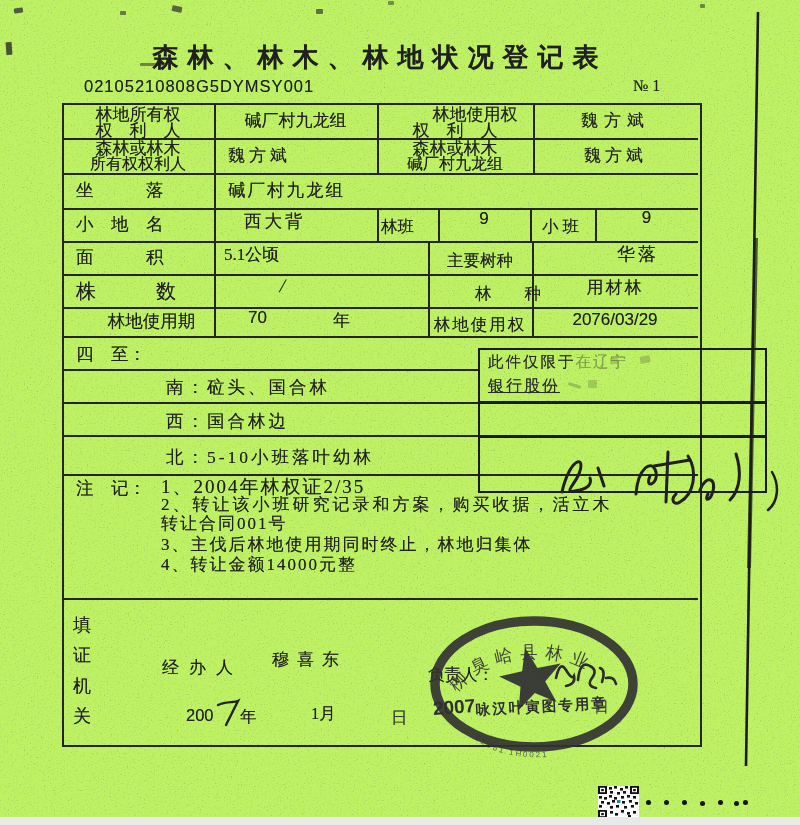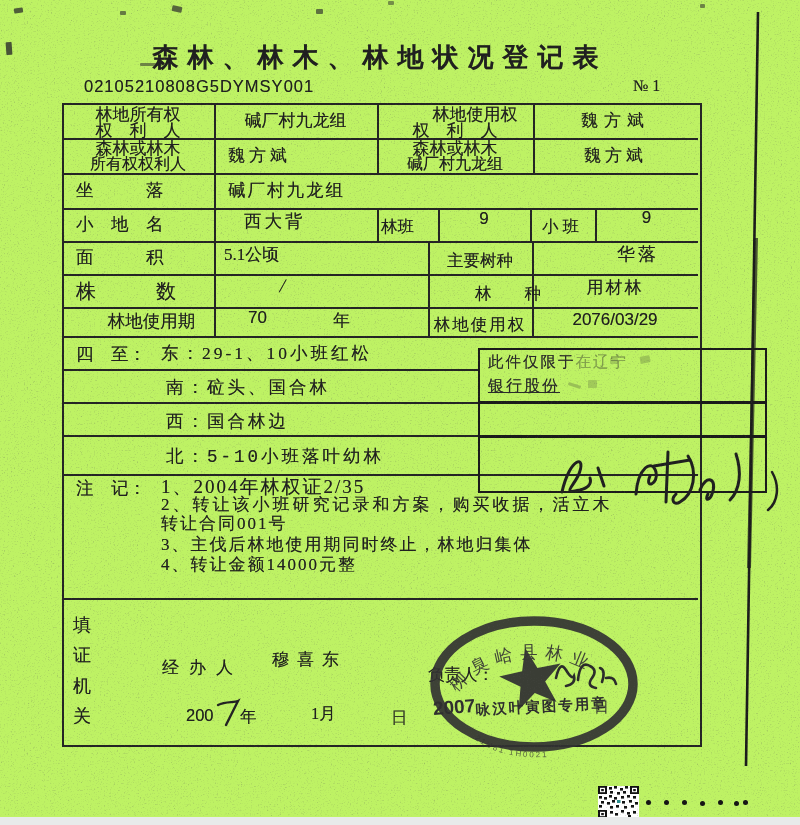--- a/index.html
+++ b/index.html
@@ -94,24 +94,23 @@
   <div class="t c" style="left:428px;top:285px;width:104px;font-size:16.5px;margin-left:28px;">林　　种</div>
   <div class="t c" style="left:532px;top:279px;width:166px;font-size:17px;letter-spacing:2px;">用材林</div>
 
   <div class="t c" style="left:62px;top:312px;width:179px;font-size:17.5px;">林地使用期</div>
   <div class="t" style="left:248px;top:309px;font-size:17px;font-family:'Liberation Sans',sans-serif;">70</div>
   <div class="t" style="left:333px;top:312px;font-size:17px;">年</div>
   <div class="t c" style="left:428px;top:316px;width:104px;font-size:16.5px;letter-spacing:2px;">林地使用权</div>
   <div class="t c" style="left:532px;top:311px;width:166px;font-size:17px;font-family:'Liberation Sans',sans-serif;">2076/03/29</div>
 
   <div class="t" style="left:76px;top:345px;font-size:17.5px;">四　至：</div>
-  <div class="t" style="left:161px;top:344px;font-size:17.5px;letter-spacing:3px;">东：29-1、10小班红松</div>
   <div class="t" style="left:166px;top:378px;font-size:17.5px;letter-spacing:3px;">南：砬头、国合林</div>
   <div class="t" style="left:166px;top:412px;font-size:17.5px;letter-spacing:3px;">西：国合林边</div>
-  <div class="t" style="left:166px;top:448px;font-size:17.5px;letter-spacing:3px;font-family:Liberation Mono, monospace;">北：5-10小班落叶幼林</div>
+  <div class="t" style="left:166px;top:448px;font-size:17.5px;letter-spacing:3px;">北：5-10小班落叶幼林</div>
 
   <div class="t" style="left:76px;top:479px;font-size:17.5px;">注　记：</div>
   <div class="t" style="left:161px;top:477px;font-size:19px;letter-spacing:2px;">1、2004年林权证2/35</div>
   <div class="t" style="left:161px;top:496px;font-size:17px;letter-spacing:3px;">2、转让该小班研究记录和方案，购买收据，活立木</div>
   <div class="t" style="left:161px;top:515px;font-size:17px;letter-spacing:2px;">转让合同001号</div>
   <div class="t" style="left:161px;top:536px;font-size:17px;letter-spacing:2px;">3、主伐后林地使用期同时终止，林地归集体</div>
   <div class="t" style="left:161px;top:556px;font-size:17px;letter-spacing:2px;">4、转让金额14000元整</div>
 
   <div class="t" style="left:73px;top:616px;font-size:18px;">填</div>
   <div class="t" style="left:73px;top:646px;font-size:18px;">证</div>

